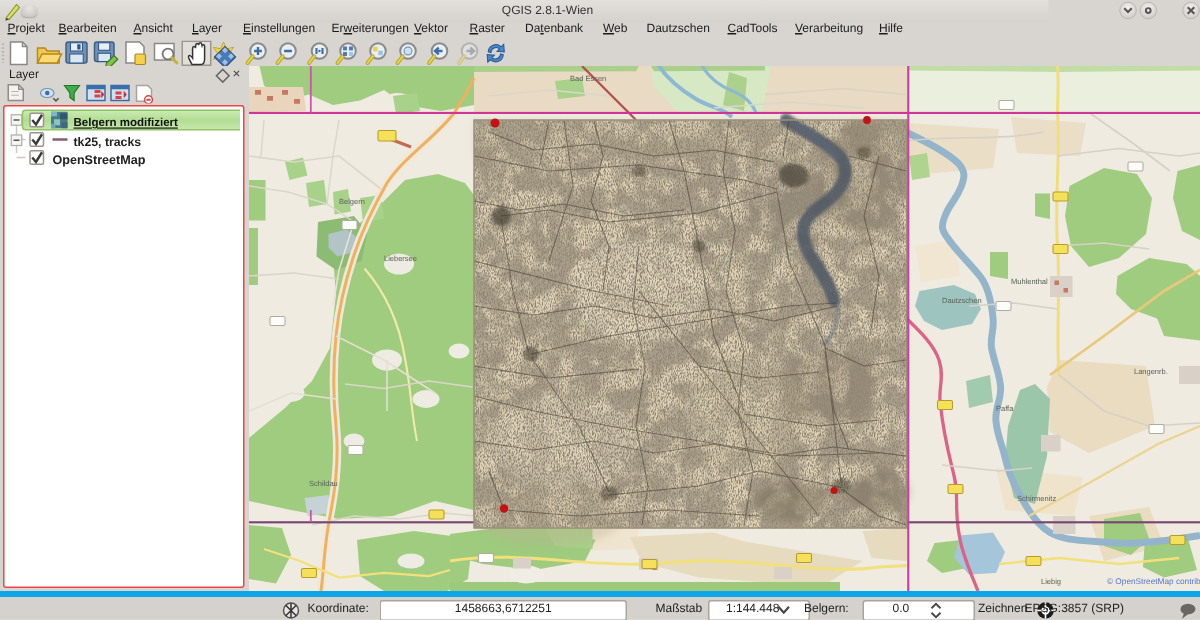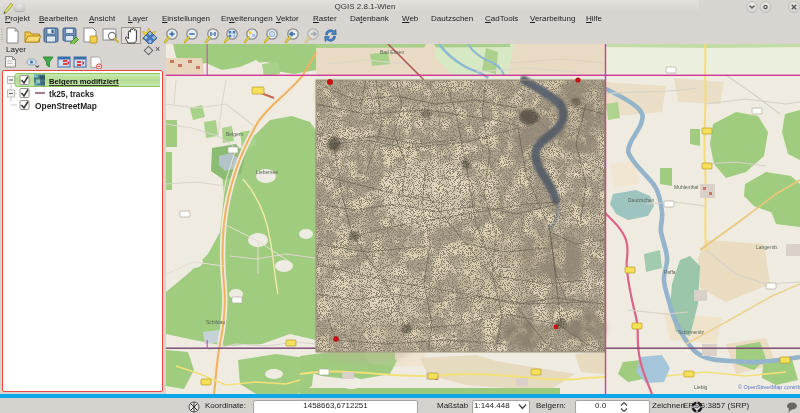--- a/index.html
+++ b/index.html
@@ -559,18 +559,18 @@
       <circle cx="6" cy="6" r="5.5" fill="#1a1a1a"></circle>
       <circle cx="6" cy="6" r="2.2" fill="none" stroke="#fff" stroke-width="1.1"></circle>
       <path d="M6 0.5 V11.5 M0.5 6 H11.5" stroke="#fff" stroke-width="1.1"></path>
     </svg>
     <svg class="abs" style="left:786px;top:4px" width="13" height="11" viewBox="0 0 13 11">
       <path d="M1 4 a5 3.5 0 1 1 10 0 a5 3.5 0 0 1 -5 3.5 l-4 3 l1.2-3.4 A5 3.5 0 0 1 1 4 Z" fill="#6a6661"></path>
     </svg>
     <span class="sb" style="left:205px;">Koordinate:</span>
     <span class="sb field" style="left:253px;top:2px;width:163px;height:12px;text-align:center;">1458663,6712251</span>
     <span class="sb" style="left:437px;">Maßstab</span>
-    <span class="sb field" style="left:472px;top:2px;width:55px;height:12px;padding-left:1px;">1:144.448</span>
+    <span class="sb field" style="left:472px;top:2px;width:55px;height:12px;padding-left:11px;">1:144.448</span>
     <span class="sb" style="left:536px;">Belgern:</span>
     <span class="sb field" style="left:575px;top:2px;width:54px;height:12px;padding-left:19px;">0.0</span>
     <span class="sb" style="left:652px;">Zeichnen</span>
     <span class="sb" style="left:683px;">EPSG:3857 (SRP)</span>
   </div>
 
 </body></html>

